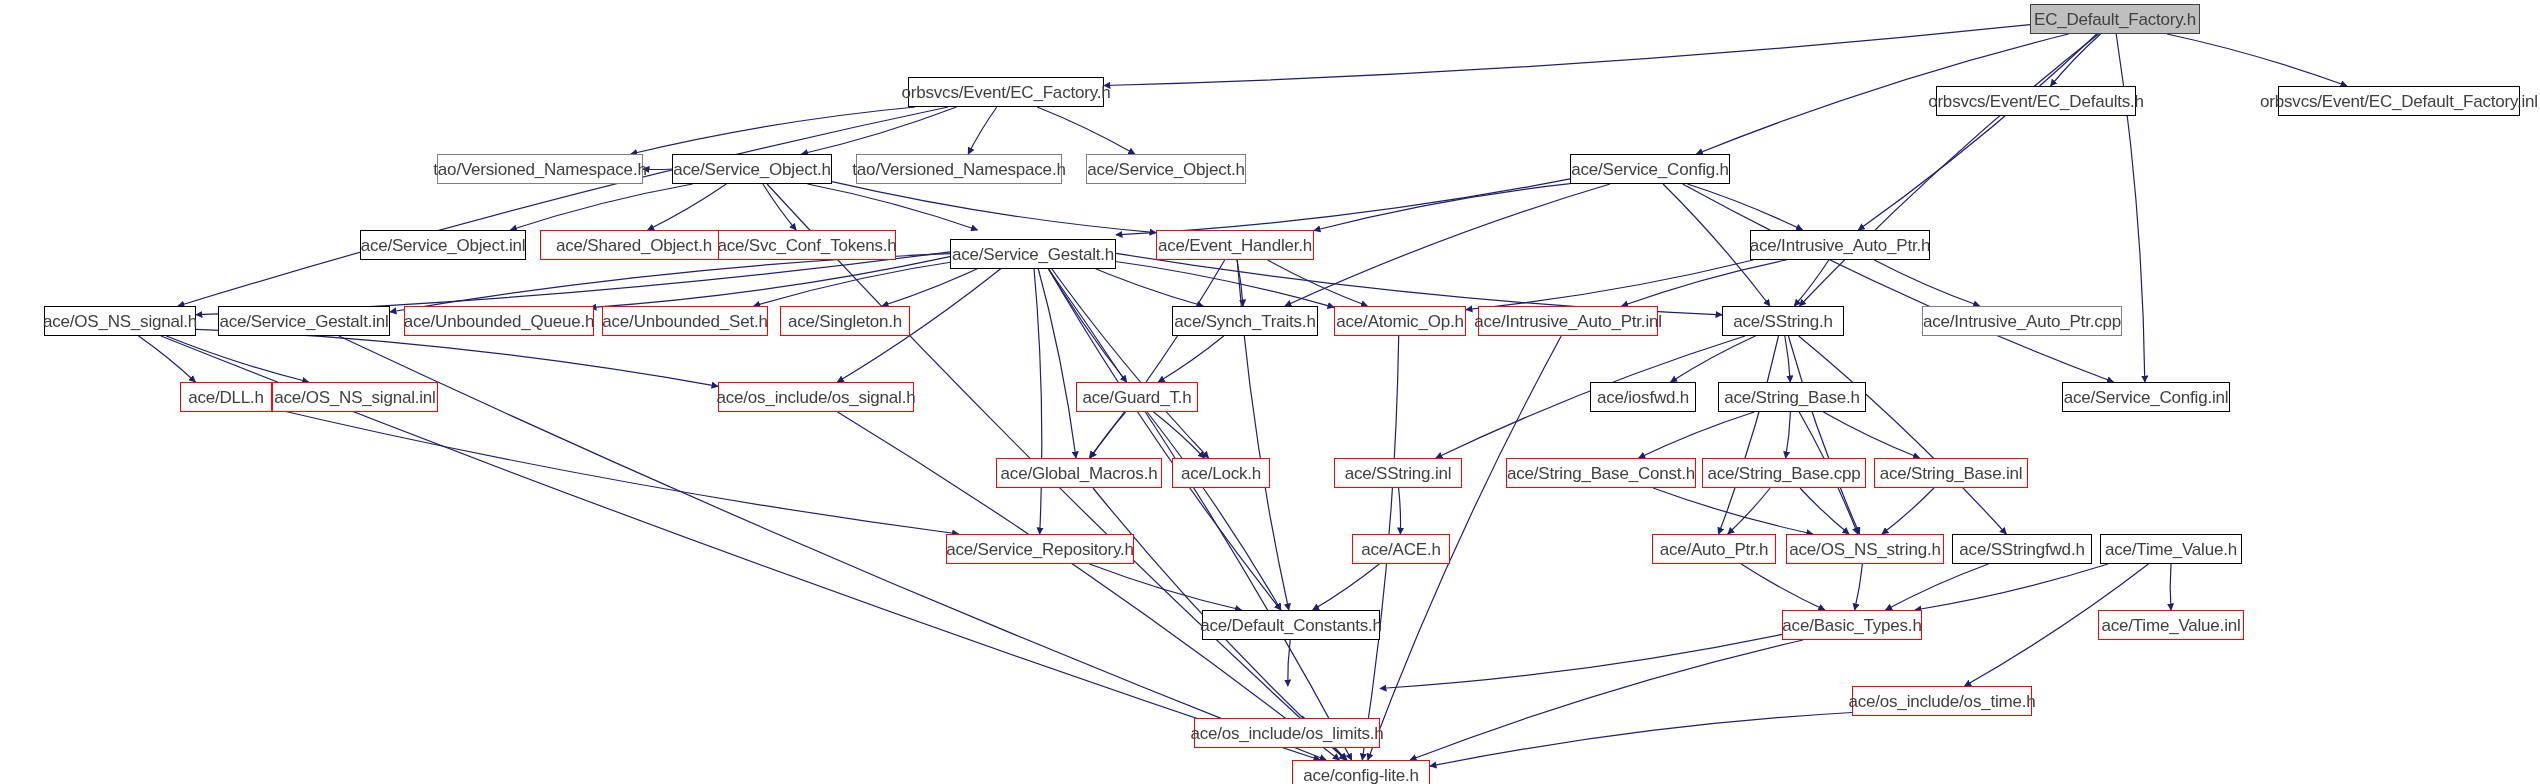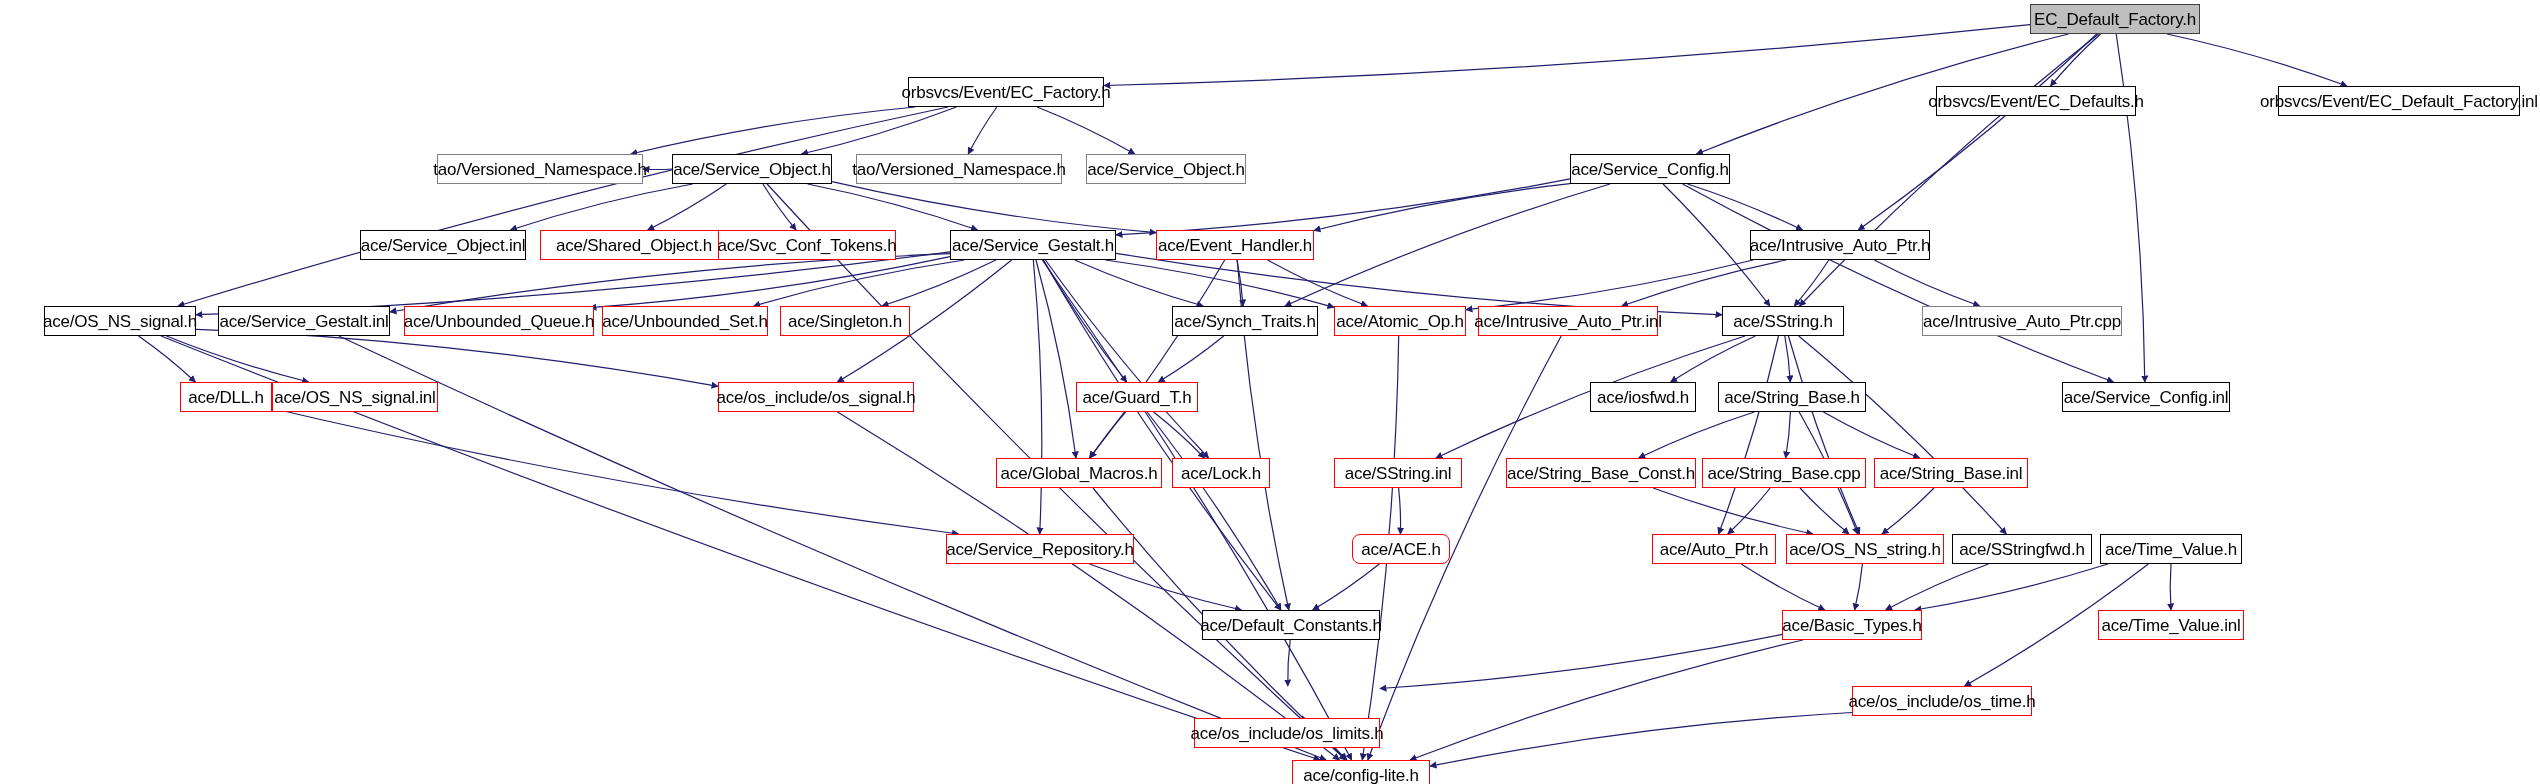--- a/index.html
+++ b/index.html
@@ -28,21 +28,21 @@
     position: absolute;
     box-sizing: border-box;
     display: flex;
     align-items: center;
     justify-content: center;
     height: 30px;
     padding: 0 9px;
     white-space: nowrap;
     font-size: 17px;
     line-height: 1;
-    color: #000000;
+    color: #404040;
     background: #ffffff;
     border: 1px solid #000000;
     letter-spacing: -0.2px;
     z-index: 5;
   }
   .node.b-black  { border-color: #000000; border-width: 1px; align-items: center; }
   .node.b-red    { border-color: #ff0000; }
   .node.b-gray   { border-color: #808080; }
   .node.f-gray   { background: #bfbfbf; border-color: #404040; }
   .node-label {
@@ -182,21 +182,21 @@
       </div>
       <div class="node b-black" style="left: 360px; top: 230px; width: 166px;">
         <span class="node-label">ace/Service_Object.inl</span>
       </div>
       <div class="node b-red" style="left: 540px; top: 230px; width: 188px;">
         <span class="node-label">ace/Shared_Object.h</span>
       </div>
       <div class="node b-red" style="left: 718px; top: 230px; width: 178px;">
         <span class="node-label">ace/Svc_Conf_Tokens.h</span>
       </div>
-      <div class="node b-black" style="left: 950px; top: 230px; width: 166px;">
+      <div class="node b-black" style="left: 950px; top: 239px; width: 166px;">
         <span class="node-label">ace/Service_Gestalt.h</span>
       </div>
       <div class="node b-red" style="left: 1156px; top: 230px; width: 158px;">
         <span class="node-label">ace/Event_Handler.h</span>
       </div>
       <div class="node b-black" style="left: 1750px; top: 230px; width: 180px;">
         <span class="node-label">ace/Intrusive_Auto_Ptr.h</span>
       </div>
       <div class="node b-black" style="left: 44px; top: 306px; width: 152px;">
         <span class="node-label">ace/OS_NS_signal.h</span>
@@ -263,21 +263,21 @@
       </div>
       <div class="node b-red" style="left: 1702px; top: 458px; width: 164px;">
         <span class="node-label">ace/String_Base.cpp</span>
       </div>
       <div class="node b-red" style="left: 1874px; top: 458px; width: 154px;">
         <span class="node-label">ace/String_Base.inl</span>
       </div>
       <div class="node b-red" style="left: 946px; top: 534px; width: 188px;">
         <span class="node-label">ace/Service_Repository.h</span>
       </div>
-      <div class="node b-red" style="left: 1352px; top: 534px; width: 98px; border-radius: 8px;">
+      <div class="node b-red" style="left: 1352px; top: 534px; width: 98px;">
         <span class="node-label">ace/ACE.h</span>
       </div>
       <div class="node b-red" style="left: 1652px; top: 534px; width: 124px;">
         <span class="node-label">ace/Auto_Ptr.h</span>
       </div>
       <div class="node b-red" style="left: 1786px; top: 534px; width: 158px;">
         <span class="node-label">ace/OS_NS_string.h</span>
       </div>
       <div class="node b-black" style="left: 1952px; top: 534px; width: 140px;">
         <span class="node-label">ace/SStringfwd.h</span>

